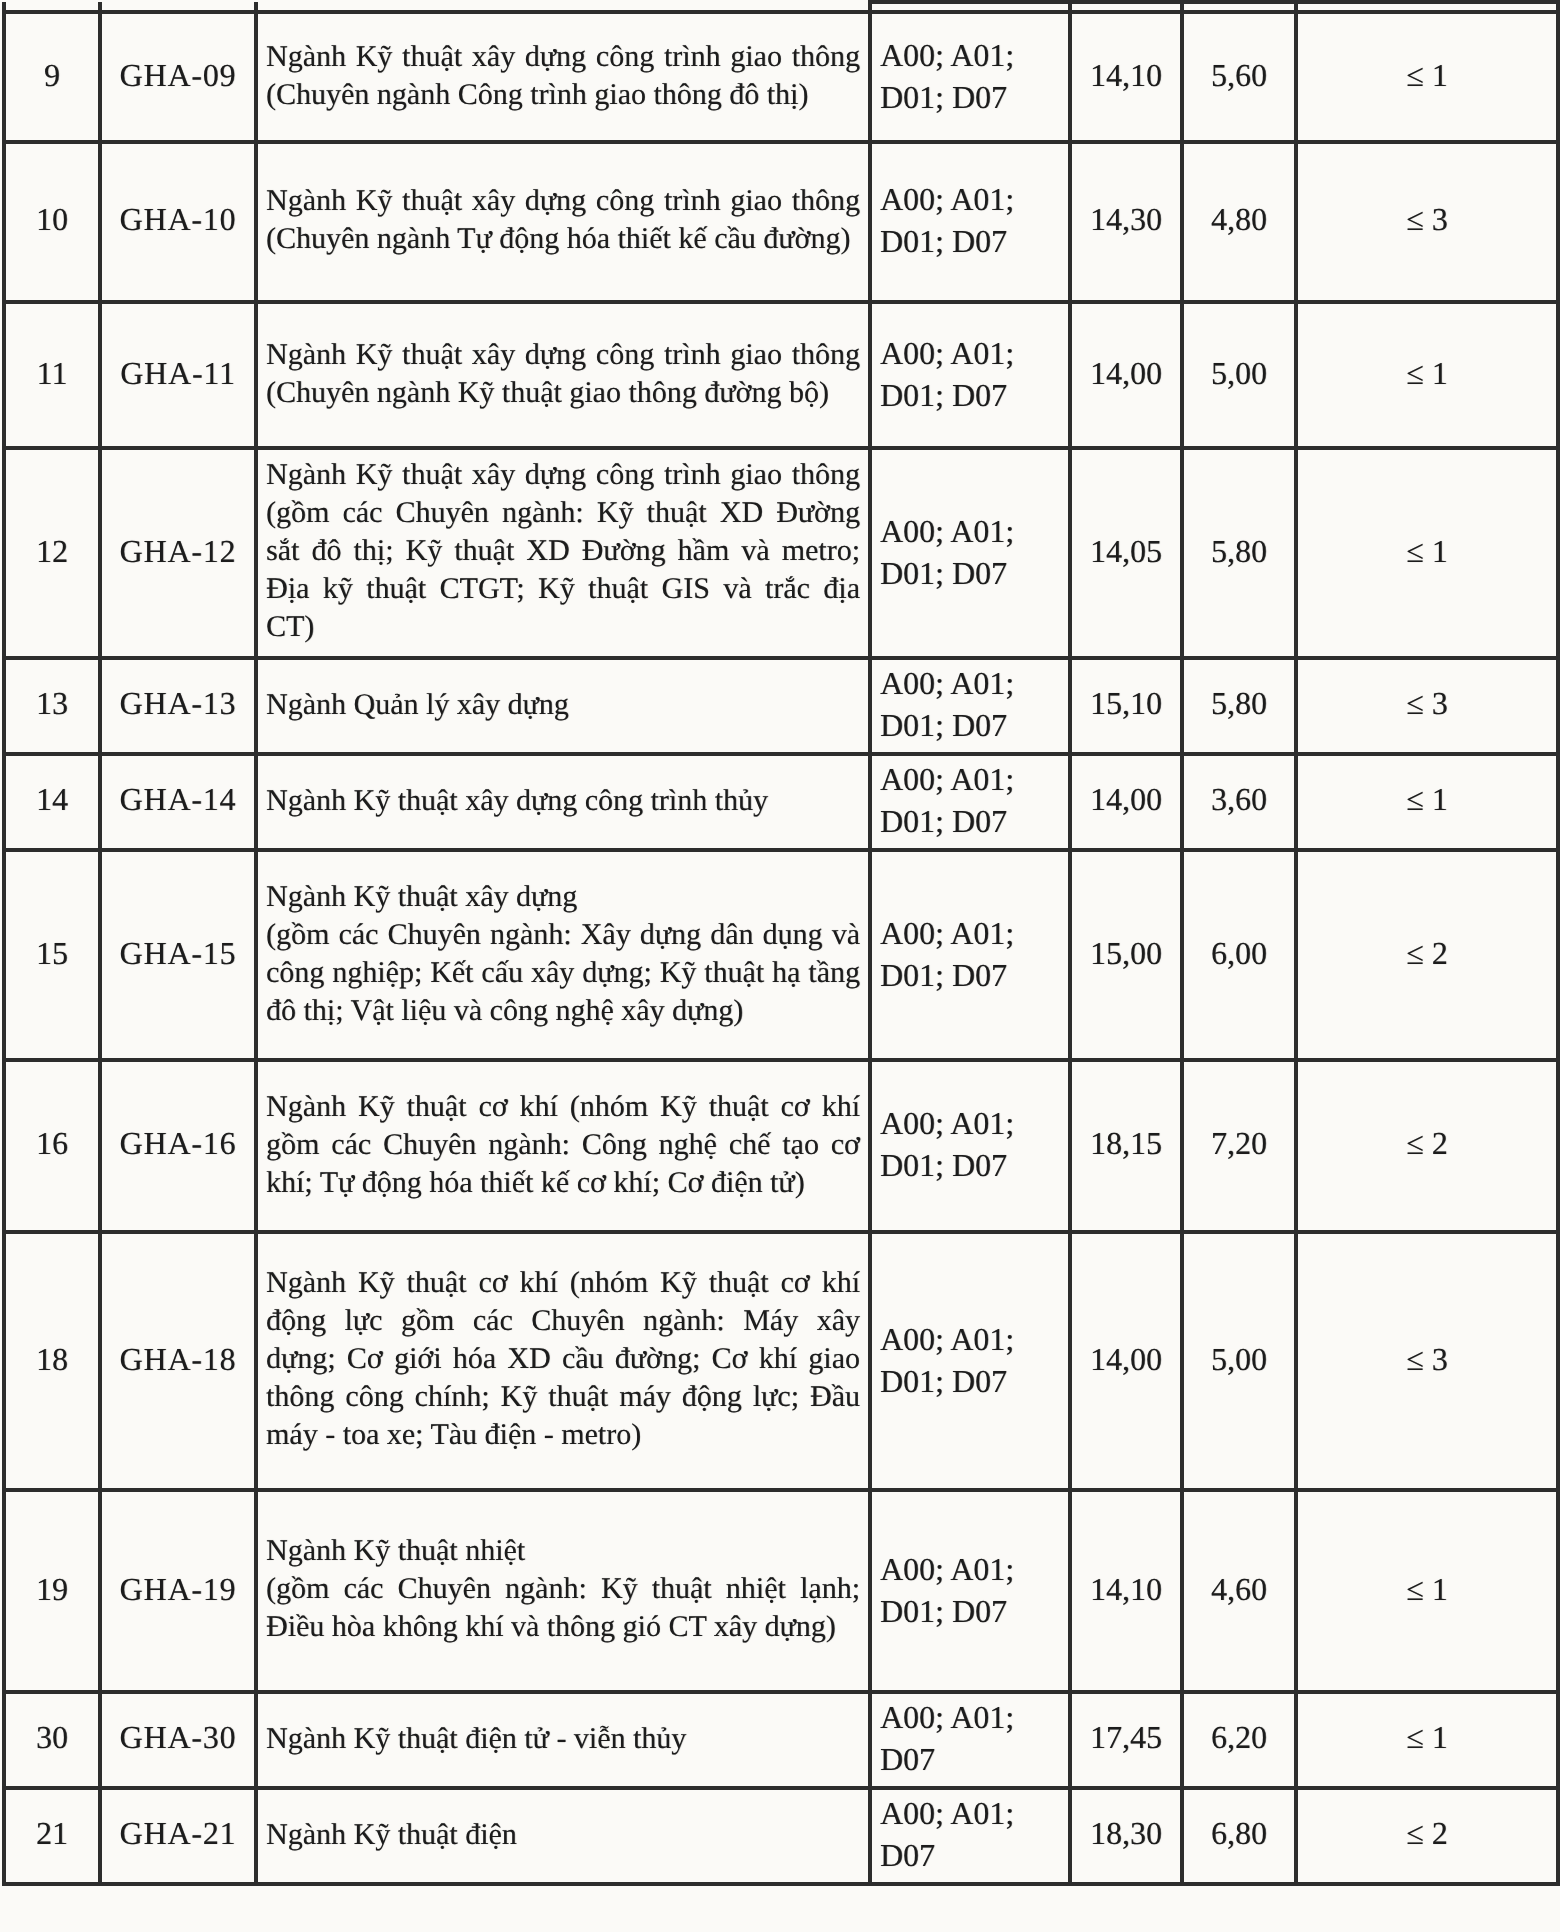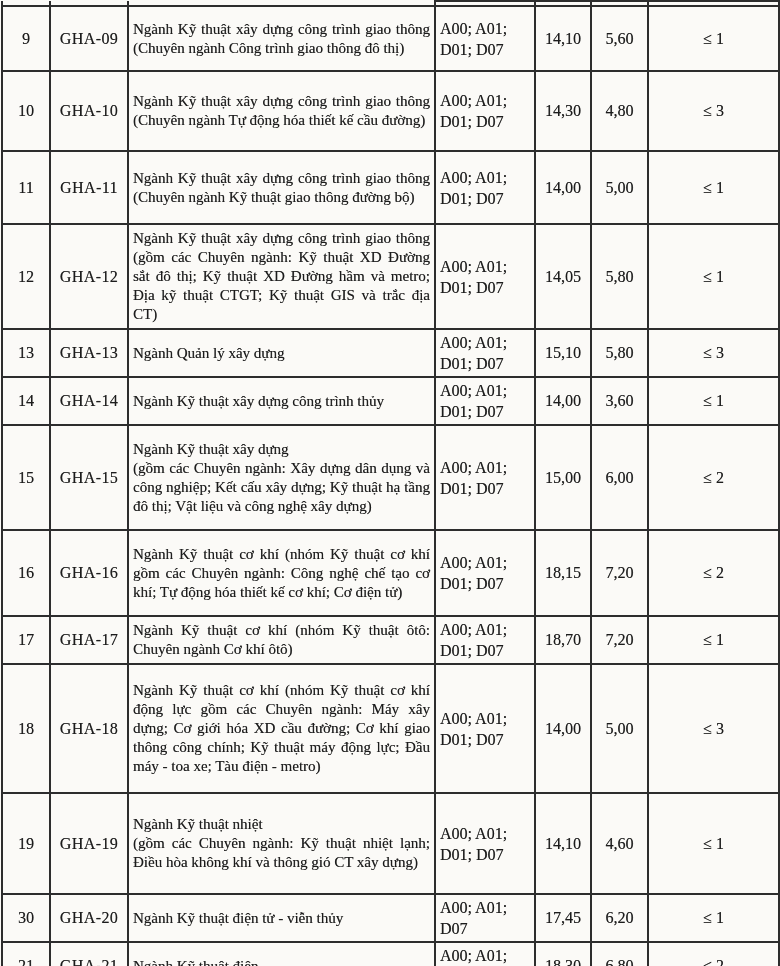--- a/index.html
+++ b/index.html
@@ -139,30 +139,20 @@
           <td class="c-no" style="height: 80px;">16</td>
           <td class="c-code">GHA-16</td>
           <td class="c-major">Ngành Kỹ thuật cơ khí (nhóm Kỹ thuật cơ khí gồm các Chuyên ngành: Công nghệ chế tạo cơ khí; Tự động hóa thiết kế cơ khí; Cơ điện tử)</td>
           <td class="c-combo">A00; A01;
 D01; D07</td>
           <td class="c-s1">18,15</td>
           <td class="c-s2">7,20</td>
           <td class="c-quota">≤ 2</td>
         </tr>
         <tr>
-          <td class="c-no" style="height: 40px;">17</td>
-          <td class="c-code">GHA-17</td>
-          <td class="c-major">Ngành Kỹ thuật cơ khí (nhóm Kỹ thuật ôtô: Chuyên ngành Cơ khí ôtô)</td>
-          <td class="c-combo">A00; A01;
-D01; D07</td>
-          <td class="c-s1">18,70</td>
-          <td class="c-s2">7,20</td>
-          <td class="c-quota">≤ 1</td>
-        </tr>
-        <tr>
           <td class="c-no" style="height: 123px;">18</td>
           <td class="c-code">GHA-18</td>
           <td class="c-major">Ngành Kỹ thuật cơ khí (nhóm Kỹ thuật cơ khí động lực gồm các Chuyên ngành: Máy xây dựng; Cơ giới hóa XD cầu đường; Cơ khí giao thông công chính; Kỹ thuật máy động lực; Đầu máy - toa xe; Tàu điện - metro)</td>
           <td class="c-combo">A00; A01;
 D01; D07</td>
           <td class="c-s1">14,00</td>
           <td class="c-s2">5,00</td>
           <td class="c-quota">≤ 3</td>
         </tr>
         <tr>
@@ -171,21 +161,21 @@
           <td class="c-major">Ngành Kỹ thuật nhiệt
 (gồm các Chuyên ngành: Kỹ thuật nhiệt lạnh; Điều hòa không khí và thông gió CT xây dựng)</td>
           <td class="c-combo">A00; A01;
 D01; D07</td>
           <td class="c-s1">14,10</td>
           <td class="c-s2">4,60</td>
           <td class="c-quota">≤ 1</td>
         </tr>
         <tr>
           <td class="c-no" style="height: 37px;">30</td>
-          <td class="c-code">GHA-20</td>
+          <td class="c-code">GHA-30</td>
           <td class="c-major">Ngành Kỹ thuật điện tử - viễn thủy</td>
           <td class="c-combo">A00; A01;
 D07</td>
           <td class="c-s1">17,45</td>
           <td class="c-s2">6,20</td>
           <td class="c-quota">≤ 1</td>
         </tr>
         <tr>
           <td class="c-no" style="height: 34px;">21</td>
           <td class="c-code">GHA-21</td>

